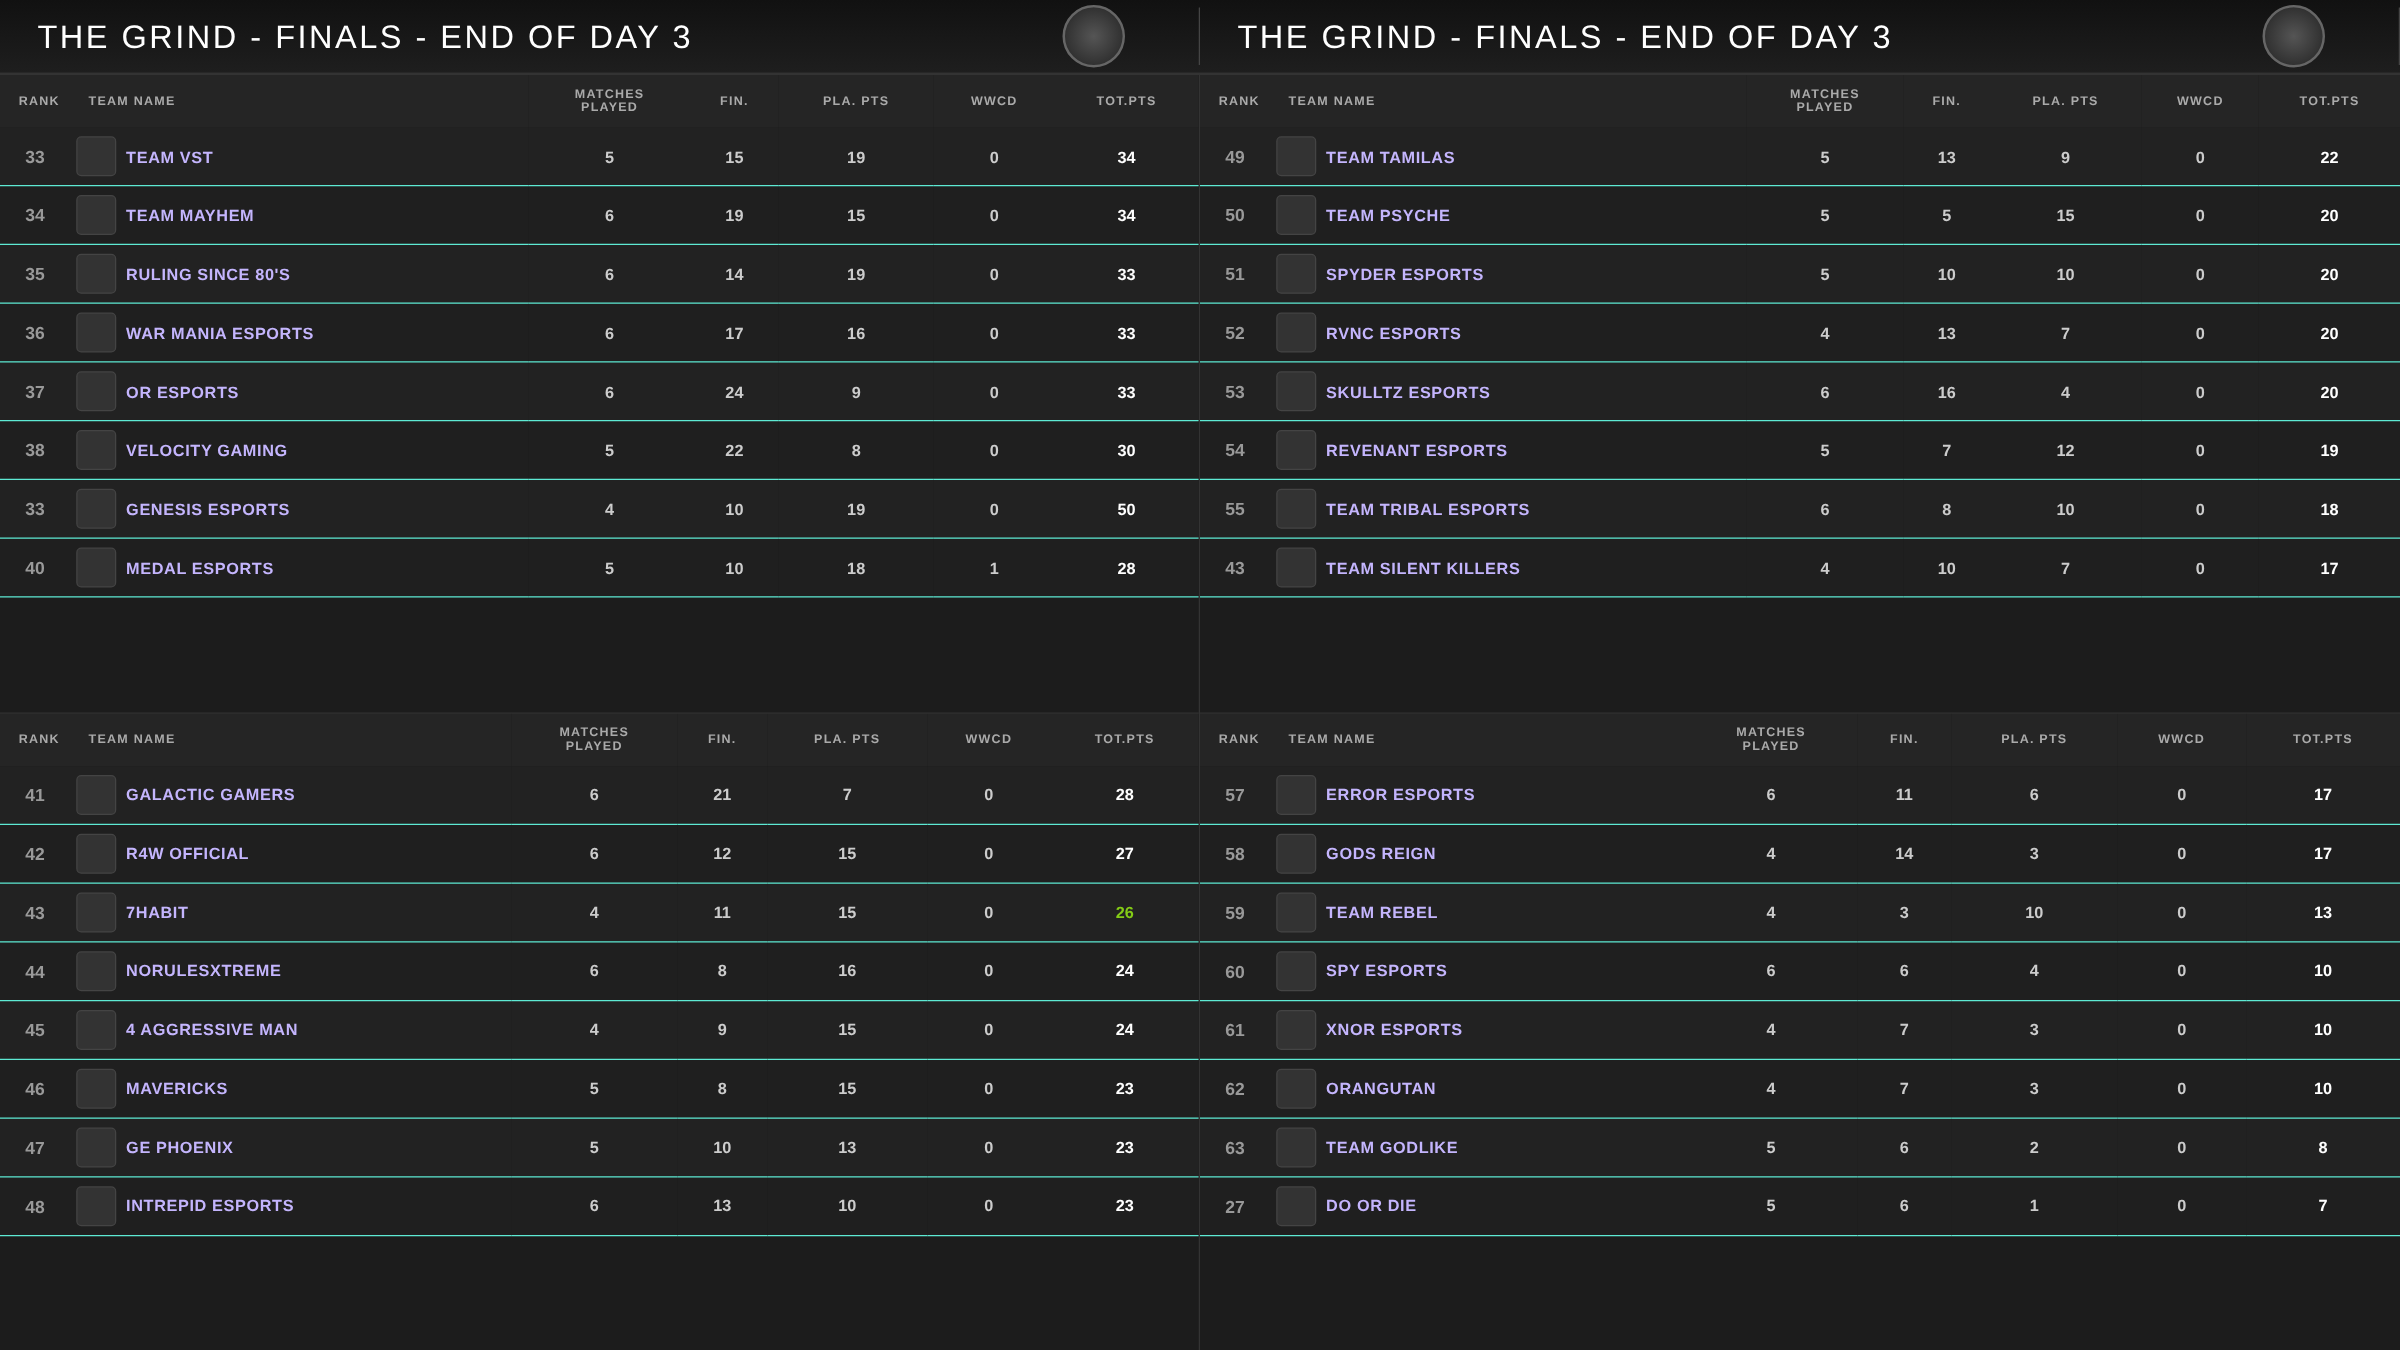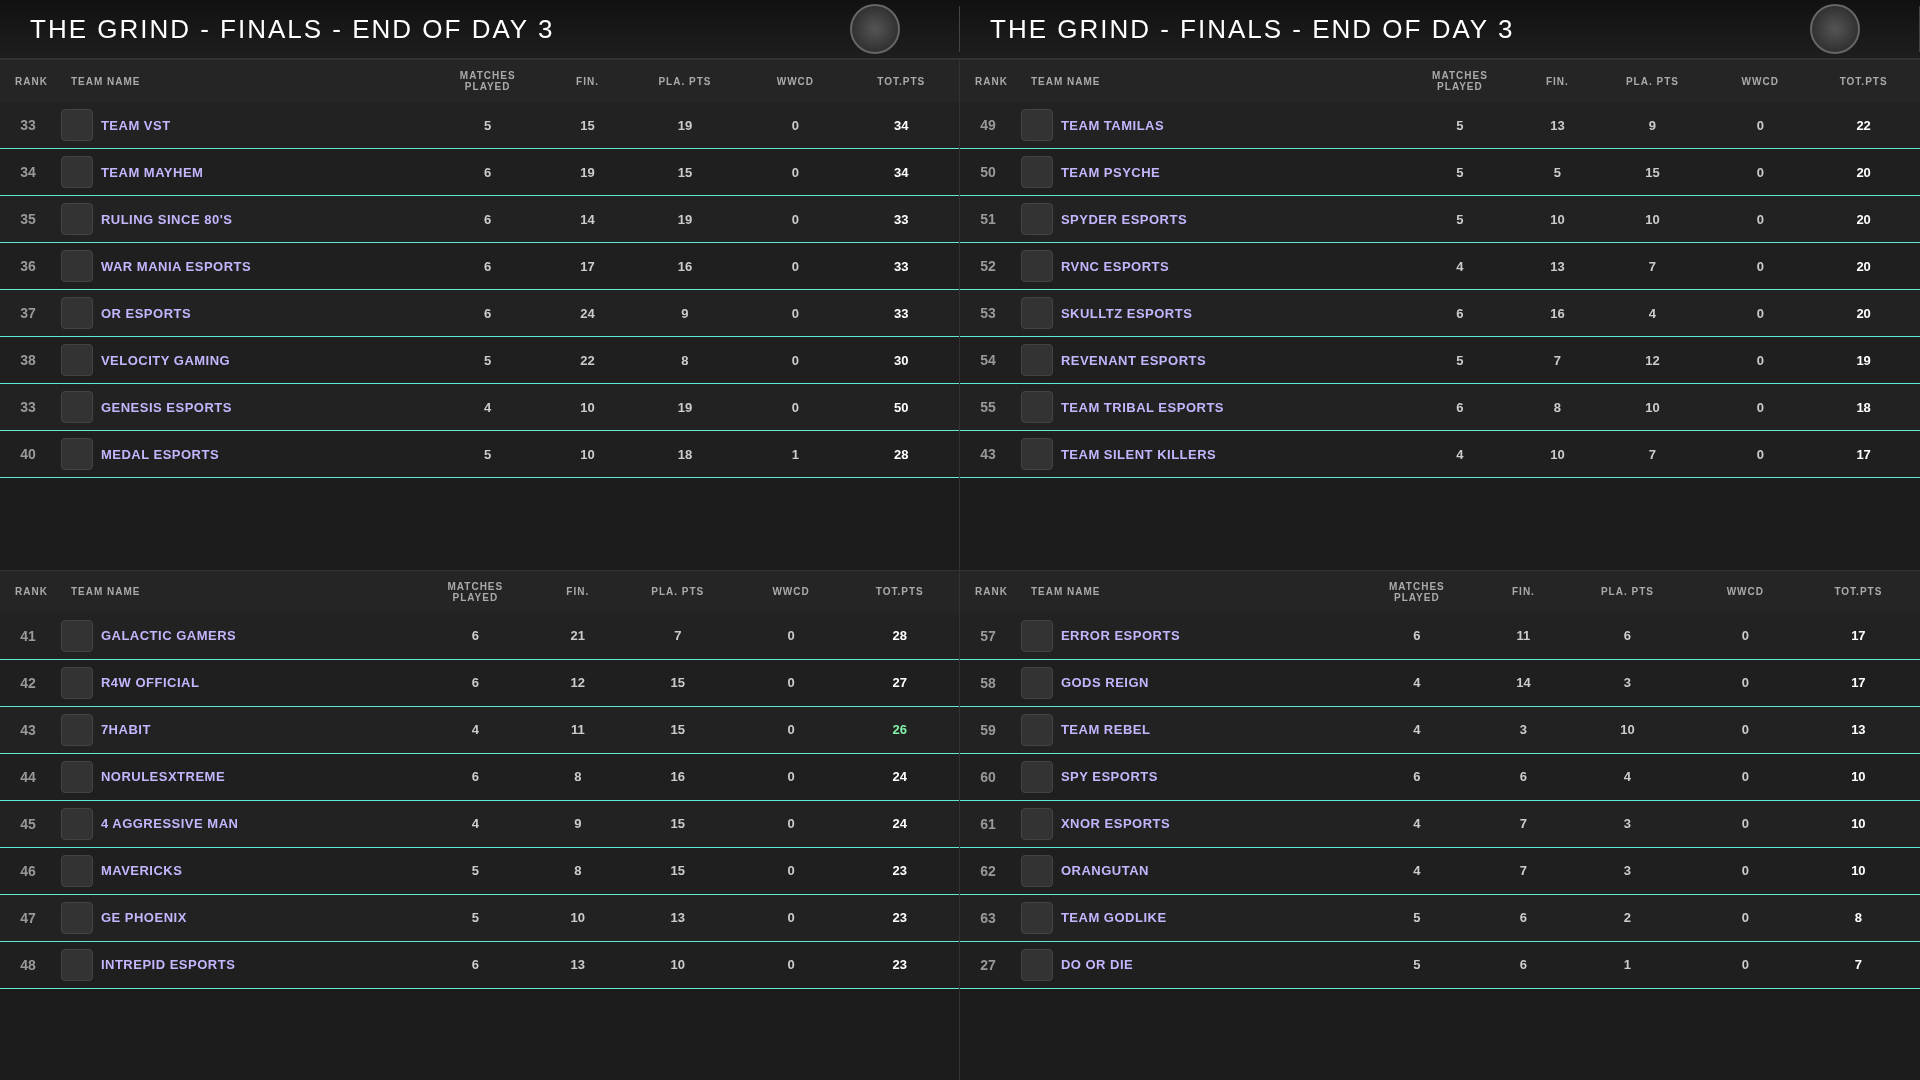--- a/index.html
+++ b/index.html
@@ -369,21 +369,21 @@
               <td class="team-cell">
                 <div class="team-cell-inner">
                   <span class="team-logo-placeholder"></span>
                   <span class="team-name-text">7HABIT</span>
                 </div>
               </td>
               <td>4</td>
               <td>11</td>
               <td>15</td>
               <td>0</td>
-              <td style="font-weight: 900; color: #86efac;">26</td>
+              <td style="font-weight: 900; color: #84cc16;">26</td>
             </tr>
             <tr>
               <td class="rank-cell">44</td>
               <td class="team-cell">
                 <div class="team-cell-inner">
                   <span class="team-logo-placeholder"></span>
                   <span class="team-name-text">NORULESXTREME</span>
                 </div>
               </td>
               <td>6</td>

